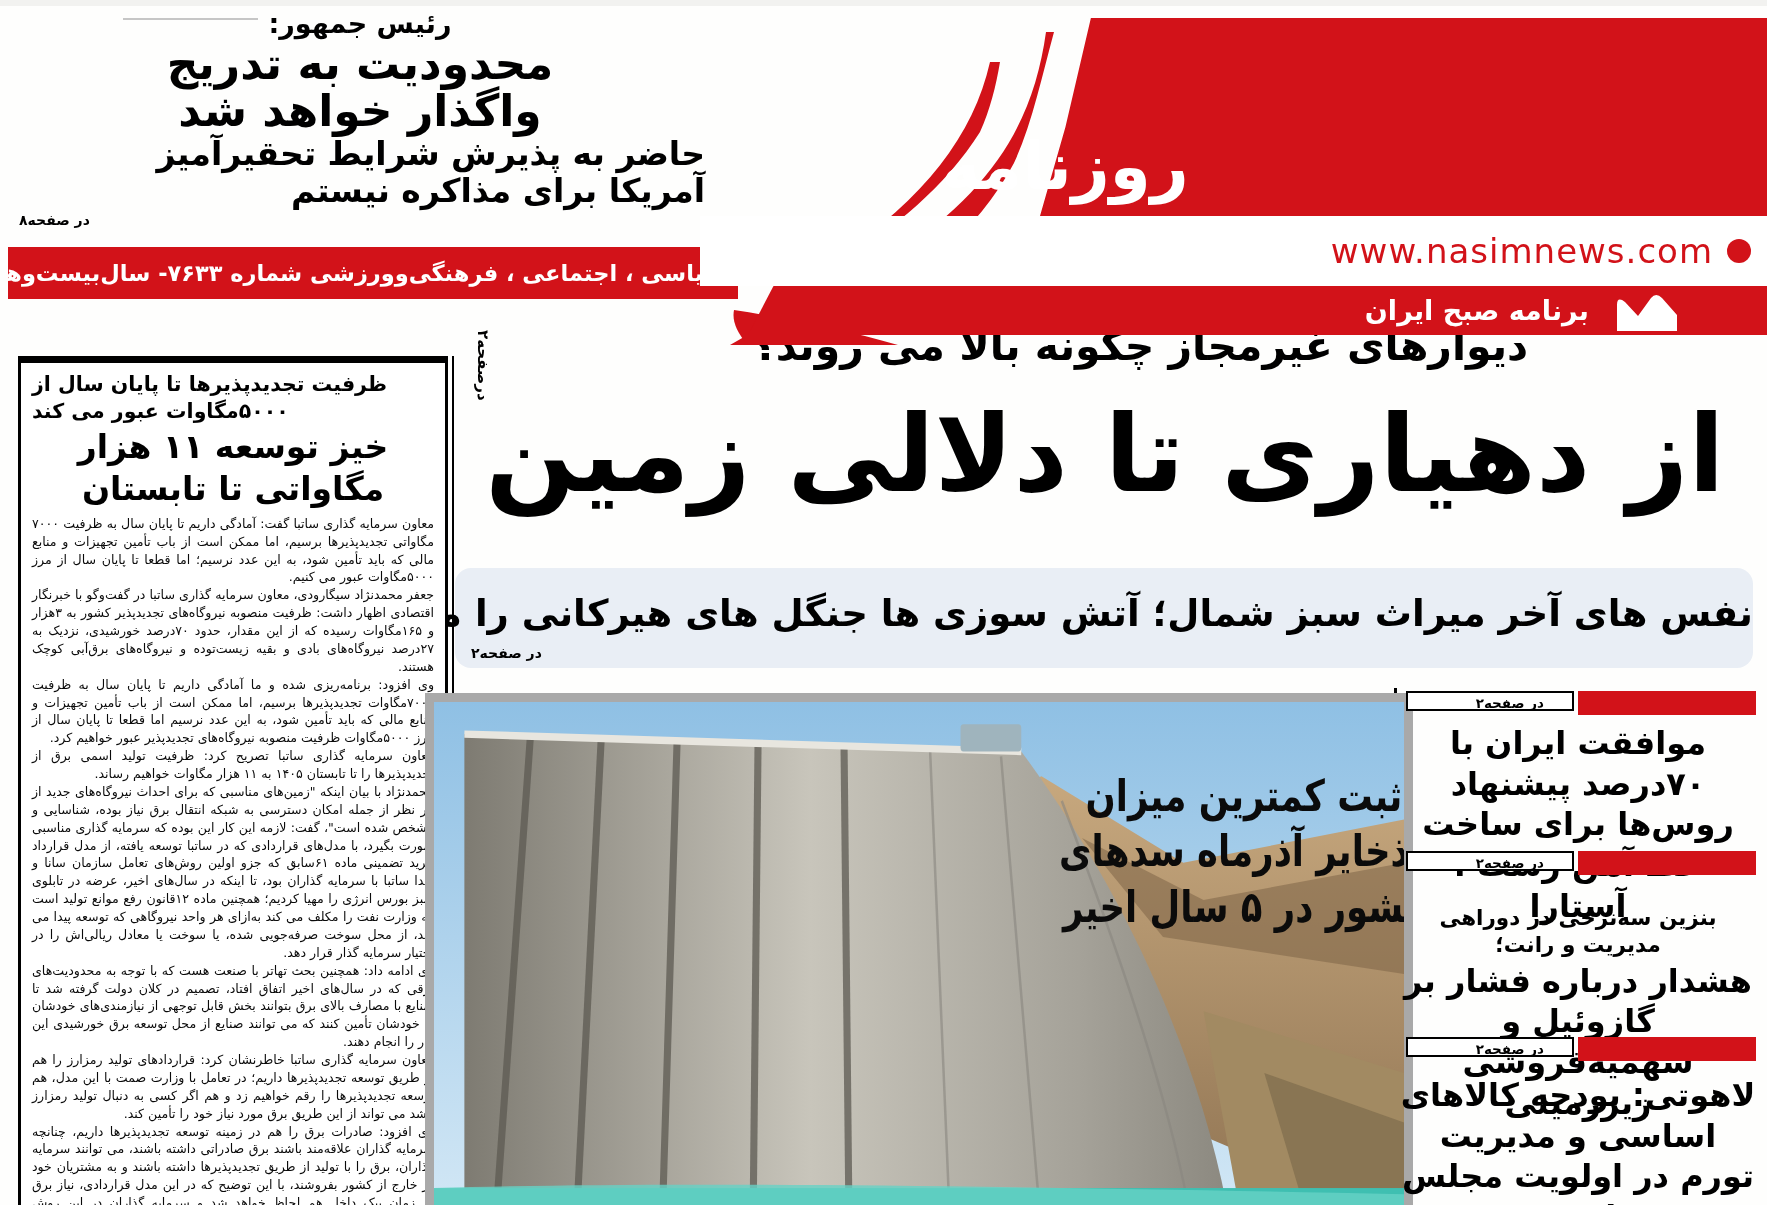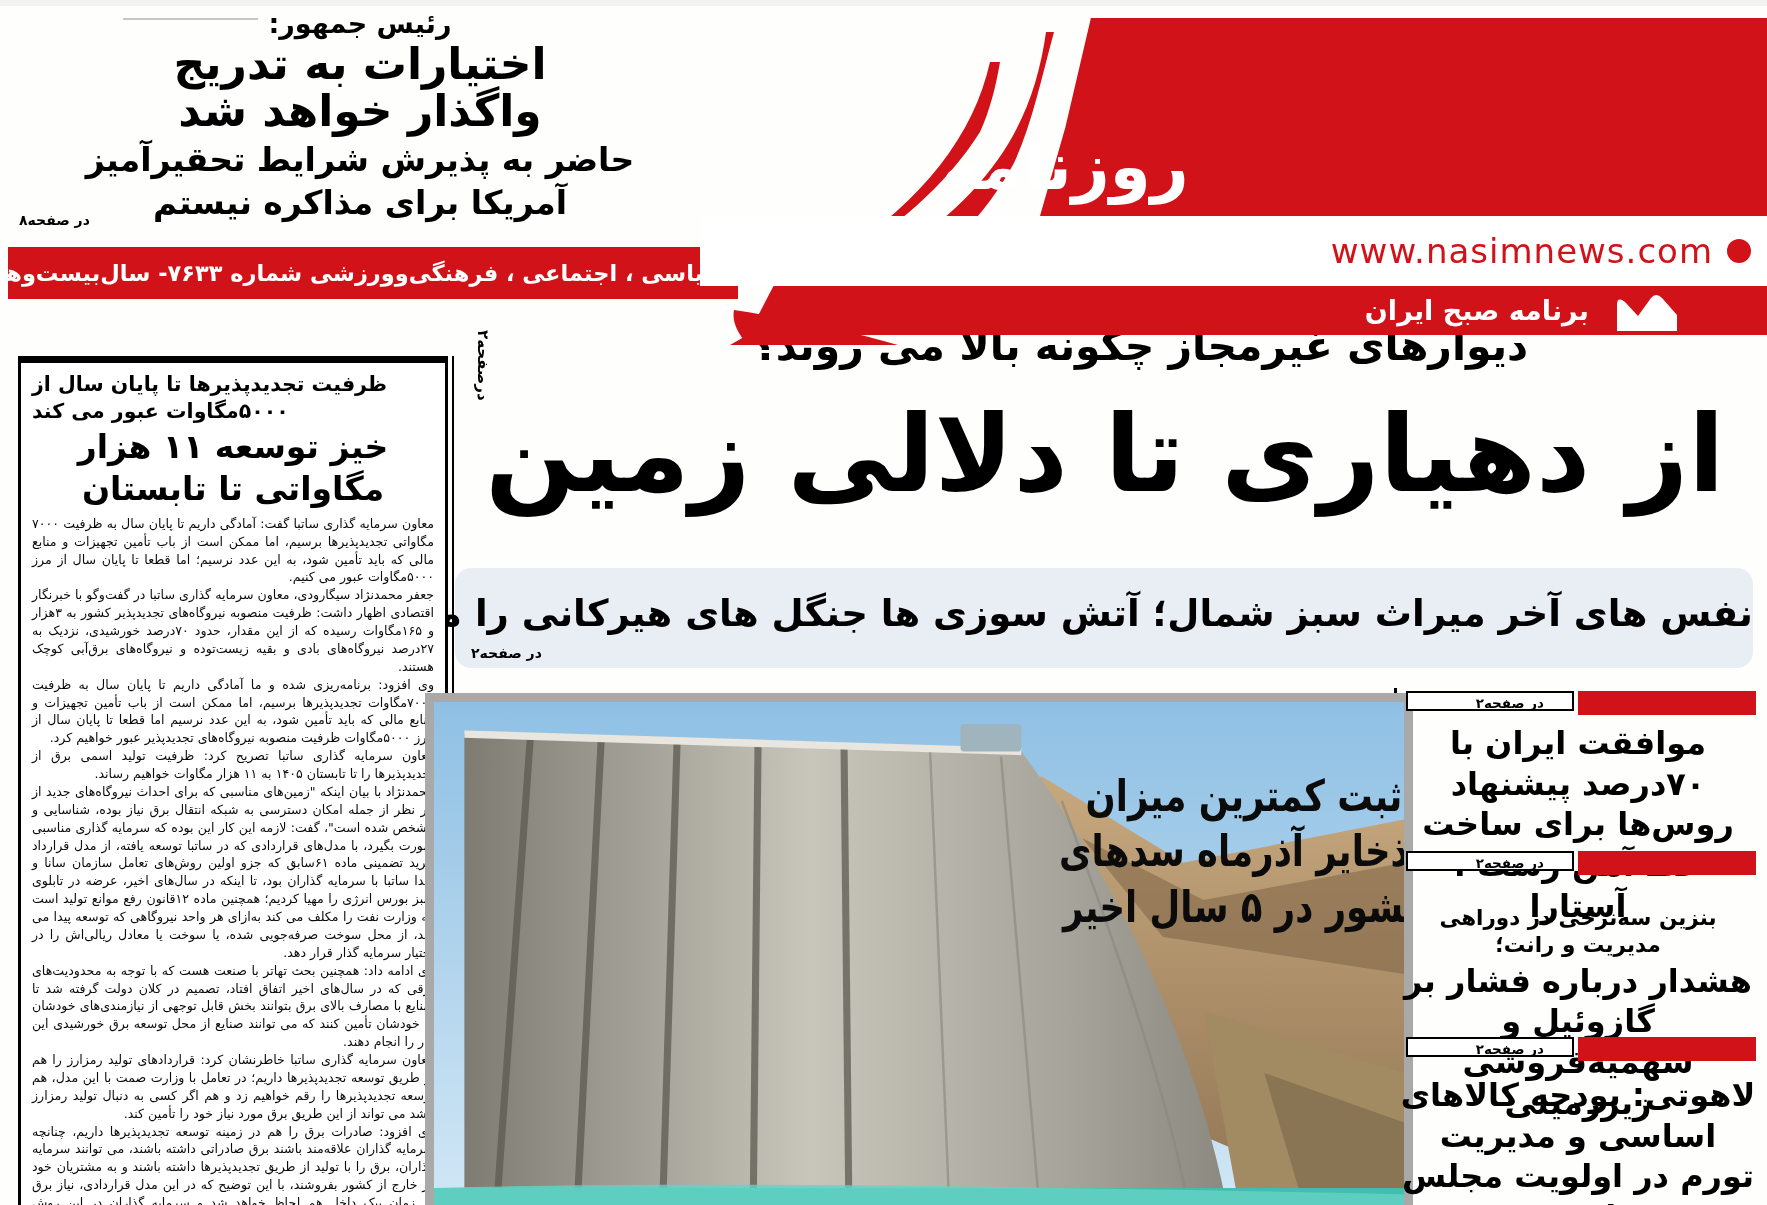--- a/index.html
+++ b/index.html
@@ -7,21 +7,21 @@
     position:relative; width:1767px; height:1205px; overflow:hidden;
     background:#fefefd; font-family:"DejaVu Sans", sans-serif; direction:rtl;
     margin:0 auto;
   }
   .abs{position:absolute;}
   
   .toplead{left:15px; top:6px; width:690px; text-align:center; color:#000;}
   .toplead .rule{position:absolute; left:108px; top:12px; width:135px; height:2px; background:#c6c6c6;}
   .toplead .kicker{color:#000000; font-weight:bold; font-size:27px; line-height:1.2; margin-top:2px;}
   .toplead .big{font-weight:bold; font-size:44px; line-height:1.07; letter-spacing:-1px;}
-  .toplead .sub{font-weight:bold; font-size:33px; line-height:1.15; margin-top:6px;}
+  .toplead .sub{font-weight:bold; font-size:33px; line-height:1.15; text-align:right;}
   .toplead .pageref{position:absolute; left:4px; top:206px; font-size:14px; font-weight:bold;}
   
   .infoband{left:8px; top:247px; width:730px; height:52px; background:#d21219;
     color:#fff; font-weight:bold; font-size:22.5px; display:flex; align-items:center;
     padding:0 12px; box-sizing:border-box; white-space:nowrap; overflow:hidden;}
   
   .red-panel{left:1040px; top:18px; width:727px; height:198px; background:#d21219;
     clip-path:polygon(7% 0, 100% 0, 100% 100%, 0 100%, 3.5% 55%);}
   .logo-script{left:920px; top:118px; width:290px; height:100px; color:#fff;
     font-size:66px; font-weight:bold; text-align:center; line-height:98px; z-index:4;}
@@ -74,21 +74,21 @@
 </style>
 </head>
 <body>
 
 <div class="page">
   <div class="abs topline"></div>
 
   <div class="abs toplead">
     <div class="rule"></div>
     <div class="kicker">رئیس جمهور:</div>
-    <div class="big">اختیارات به تدریج</div>
+    <div class="big">محدودیت به تدریج</div>
     <div class="big">واگذار خواهد شد</div>
     <div class="sub">حاضر به پذیرش شرایط تحقیرآمیز</div>
     <div class="sub">آمریکا برای مذاکره نیستم</div>
     <div class="pageref">در صفحه۸</div>
   </div>
 
   <div class="abs infoband">سیاسی ، اجتماعی ، فرهنگی‌وورزشی شماره ۷۶۳۳- سال‌بیست‌وهشتم -تک شماره ۲۰۰۰۰تومان</div>
 
   <div class="abs red-panel"></div>
   <svg class="abs swash" viewBox="0 0 370 345" aria-hidden="true">

